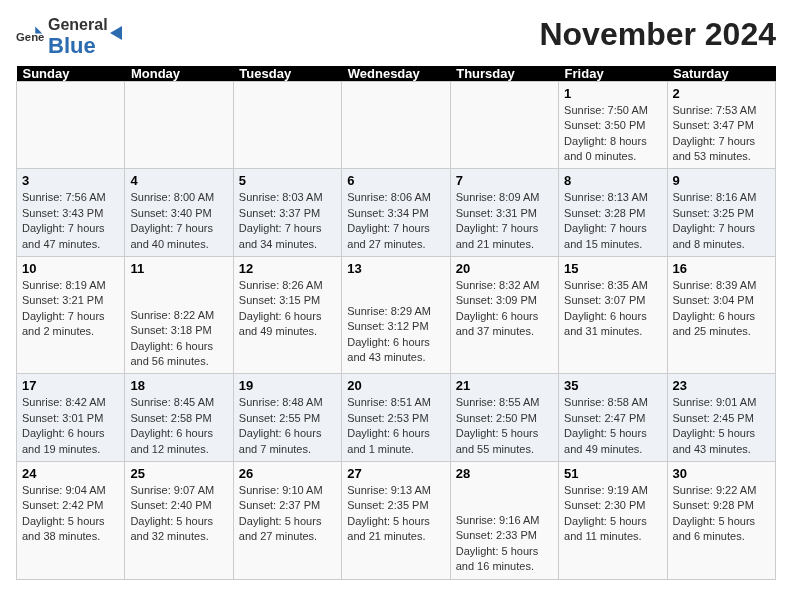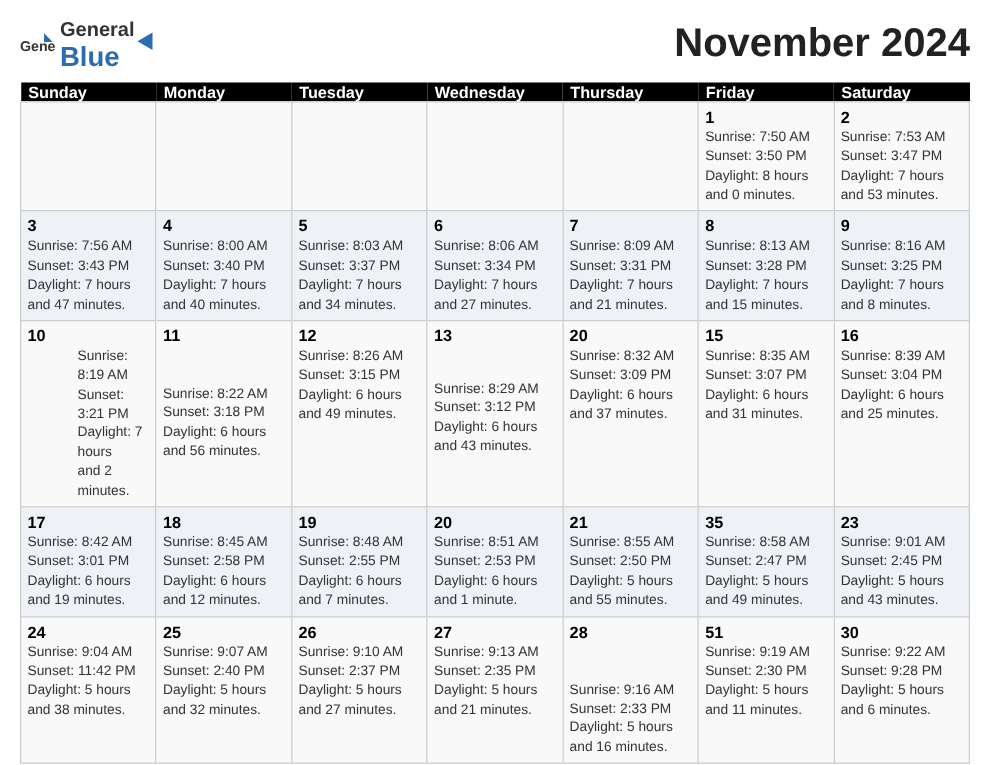--- a/index.html
+++ b/index.html
@@ -188,21 +188,21 @@
           <span class="day-num">9</span>
           <div class="day-detail" style="white-space: pre-line;">Sunrise: 8:16 AM
 Sunset: 3:25 PM
 Daylight: 7 hours
 and 8 minutes.</div>
         </td>
       </tr>
       <tr>
         <td>
           <span class="day-num">10</span>
-          <div class="day-detail" style="white-space: pre-line; margin-left: 40px;">Sunrise: 8:19 AM
+          <div class="day-detail" style="white-space: pre-line;">Sunrise: 8:19 AM
 Sunset: 3:21 PM
 Daylight: 7 hours
 and 2 minutes.</div>
         </td>
         <td>
           <span class="day-num">11</span>
           <div class="day-detail" style="white-space: pre-line; margin-top: 32px;">Sunrise: 8:22 AM
 Sunset: 3:18 PM
 Daylight: 6 hours
 and 56 minutes.</div>
@@ -291,21 +291,21 @@
           <div class="day-detail" style="white-space: pre-line;">Sunrise: 9:01 AM
 Sunset: 2:45 PM
 Daylight: 5 hours
 and 43 minutes.</div>
         </td>
       </tr>
       <tr>
         <td>
           <span class="day-num">24</span>
           <div class="day-detail" style="white-space: pre-line;">Sunrise: 9:04 AM
-Sunset: 11:42 PM
+Sunset: 2:42 PM
 Daylight: 5 hours
 and 38 minutes.</div>
         </td>
         <td>
           <span class="day-num">25</span>
           <div class="day-detail" style="white-space: pre-line;">Sunrise: 9:07 AM
 Sunset: 2:40 PM
 Daylight: 5 hours
 and 32 minutes.</div>
         </td>

